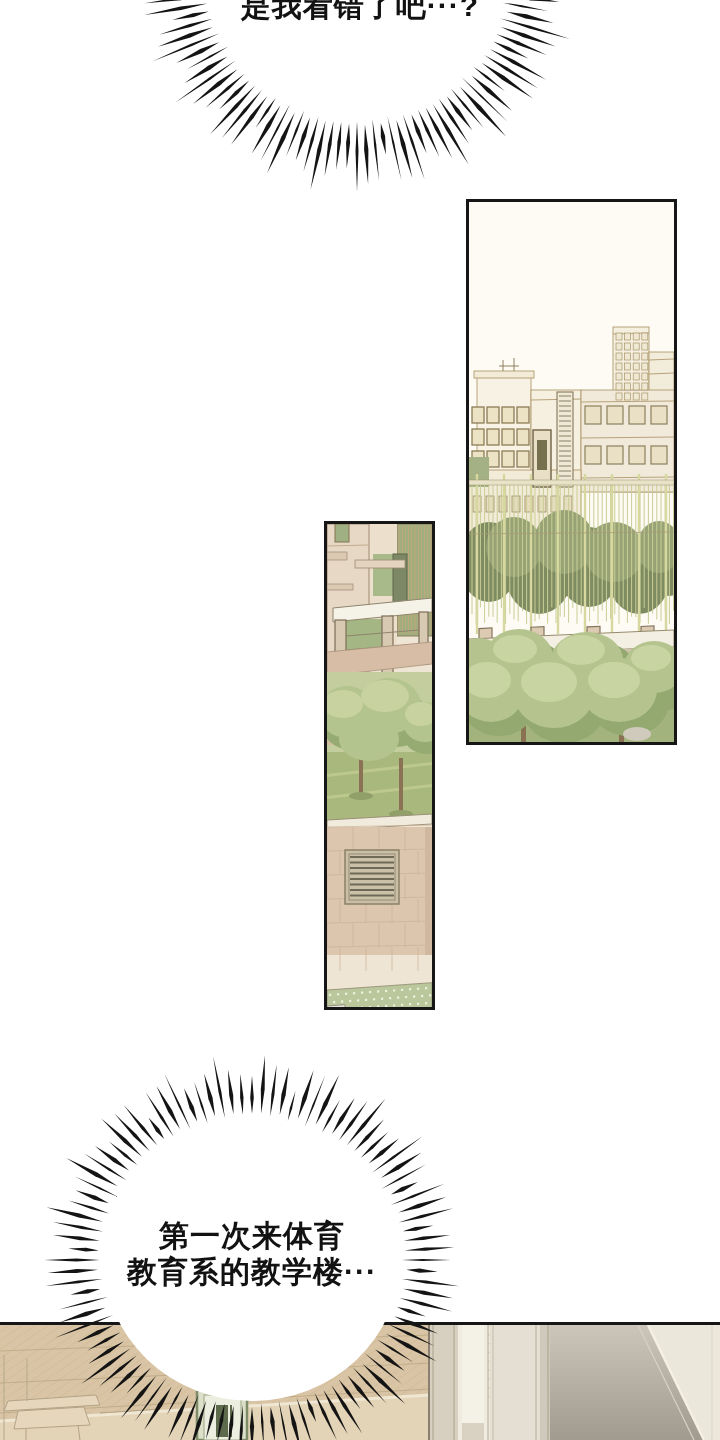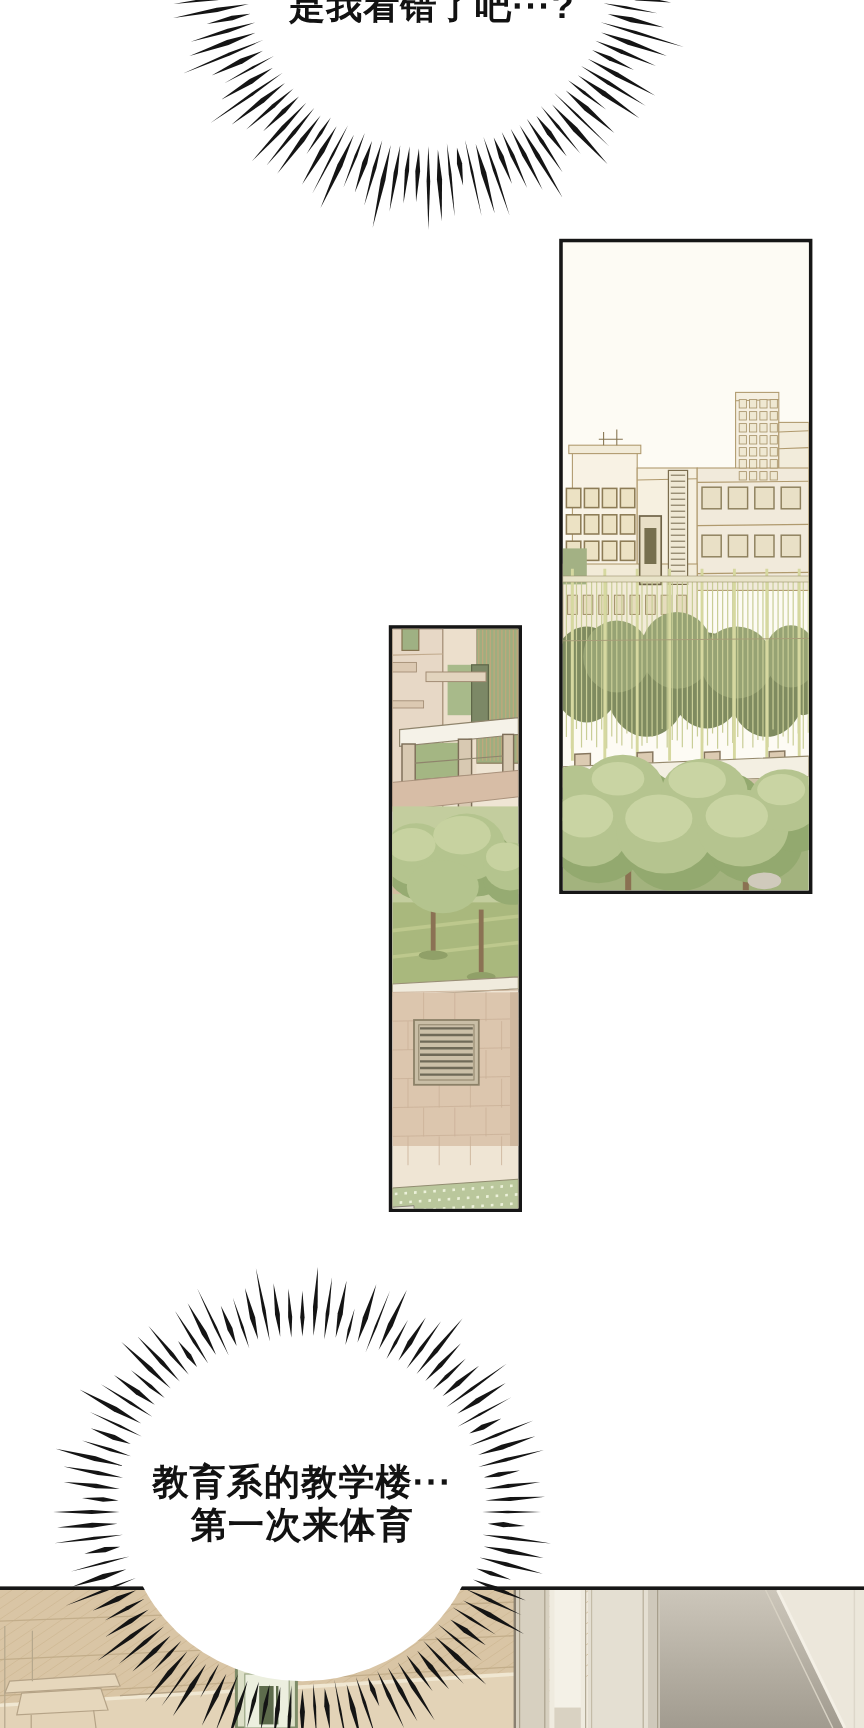--- a/index.html
+++ b/index.html
@@ -703,17 +703,17 @@
         <polygon points="398.4,1212.4 419.1,1207.9 446.1,1196.9 417.8,1203.9" fill="#141414"></polygon>
         <polygon points="398.6,1222.4 421.9,1217.9 453.3,1208.3 421.2,1215.0" fill="#141414"></polygon>
         <polygon points="402.9,1231.2 416.0,1230.7 433.3,1225.4 415.3,1226.9" fill="#141414"></polygon>
         <polygon points="403.8,1240.8 423.5,1240.1 450.3,1235.0 423.1,1236.6" fill="#141414"></polygon>
         <polygon points="404.4,1250.4 425.5,1250.8 454.2,1247.3 425.2,1247.4" fill="#141414"></polygon>
       </g>
   </svg>
 
   <div class="speech" id="speech-top">是我看错了吧···?</div>
   <div class="speech" id="speech-bottom">
+    <div>第一次来体育</div>
     <div>教育系的教学楼···</div>
-    <div>第一次来体育</div>
   </div>
 
 </div>
 
 </body></html>

